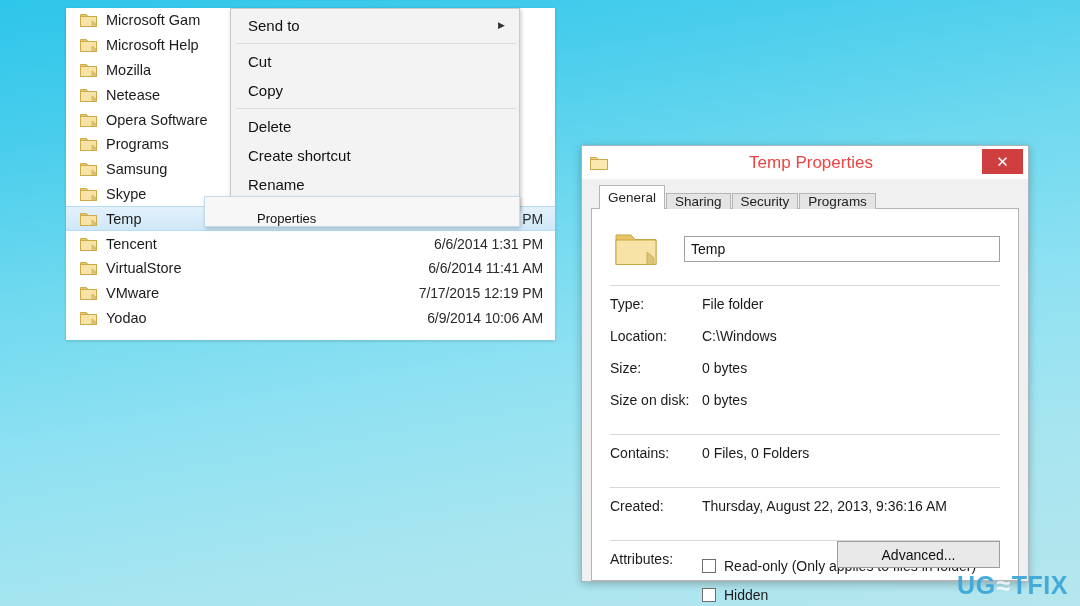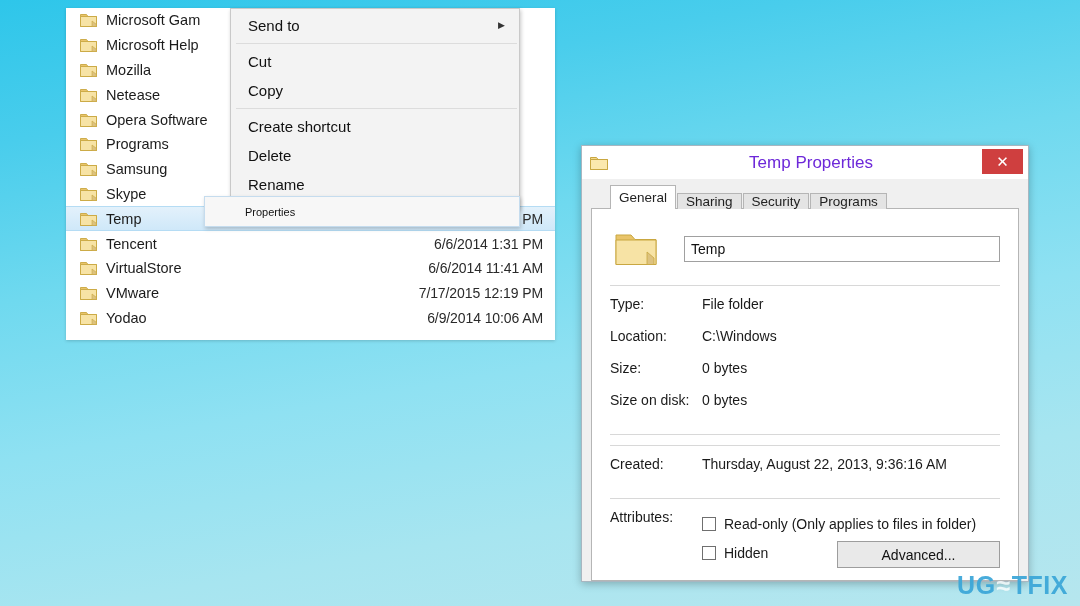--- a/index.html
+++ b/index.html
@@ -93,23 +93,23 @@
     margin: 3px 2px 3px 2px;
   }
   #ctx-bottom-strip {
     position: absolute;
     left: 204px; top: 196px;
     width: 316px; height: 31px;
     background: #f7f7f7;
     border: 1px solid #c5dcee;
     box-shadow: 1px 2px 4px rgba(0,0,0,0.20);
     display: flex;
-    align-items: center;
-    padding-left: 40px;
-    font-size: 11px;
+    align-items: flex-end;
+    padding-left: 52px;
+    font-size: 13px;
     color: #111;
   }
 
   
   #propdlg {
     position: absolute;
     left: 581px; top: 145px;
     width: 448px; height: 437px;
     background: #f0f0f0;
     border: 1px solid #a8b6c0;
@@ -124,21 +124,21 @@
   }
   #prop-titlebar .tb-ico {
     margin-left: 8px;
     width: 18px; height: 15px;
   }
   #prop-title {
     position: absolute;
     left: 0; right: 0;
     text-align: center;
     font-size: 17px;
-    color: #6d28d9;
+    color: #ef4444;
     pointer-events: none;
     padding-left: 12px;
   }
   #prop-close {
     position: absolute;
     right: 5px; top: 3px;
     width: 41px; height: 25px;
     background: #cf3f3f;
     color: #fff;
     display: flex; align-items: center; justify-content: center;
@@ -152,21 +152,21 @@
     left: 1px; right: 1px; top: 33px; bottom: 0;
     background: #f0f0f0;
     padding: 6px 8px 0 8px;
   }
   #tabstrip {
     display: flex;
     align-items: flex-end;
     height: 24px;
     position: relative;
     z-index: 2;
-    margin-left: 19px;
+    margin-left: 8px;
   }
   .tab {
     height: 16px;
     padding: 0 8px;
     font-size: 13.5px;
     color: #222;
     background: #e4e4e4;
     border: 1px solid #b5b5b5;
     border-bottom: none;
     display: flex; align-items: center;
@@ -419,24 +419,24 @@
       </div>
       <div class="ctx-sep"></div>
       <div class="ctx-item">
         <span>Cut</span>
       </div>
       <div class="ctx-item">
         <span>Copy</span>
       </div>
       <div class="ctx-sep"></div>
       <div class="ctx-item">
+        <span>Delete</span>
+      </div>
+      <div class="ctx-item">
         <span>Create shortcut</span>
-      </div>
-      <div class="ctx-item">
-        <span>Delete</span>
       </div>
       <div class="ctx-item">
         <span>Rename</span>
       </div>
       <div class="ctx-sep"></div>
     </div>
 
   <div id="ctx-bottom-strip">
     <span>Properties</span>
   </div>
@@ -496,20 +496,24 @@
             </div>
             <div class="prop-line">
               <span class="prop-label">Size:</span>
               <span class="prop-value">0 bytes</span>
             </div>
             <div class="prop-line">
               <span class="prop-label">Size on disk:</span>
               <span class="prop-value">0 bytes</span>
             </div>
             <div class="hr"></div>
+            <div class="prop-line">
+              <span class="prop-label">Contains:</span>
+              <span class="prop-value">0 Files, 0 Folders</span>
+            </div>
           </div>
 
         <div class="hr"></div>
 
         <div class="prop-line">
           <span class="prop-label">Created:</span>
           <span class="prop-value">Thursday, August 22, 2013, 9:36:16 AM</span>
         </div>
 
         <div class="hr"></div>

